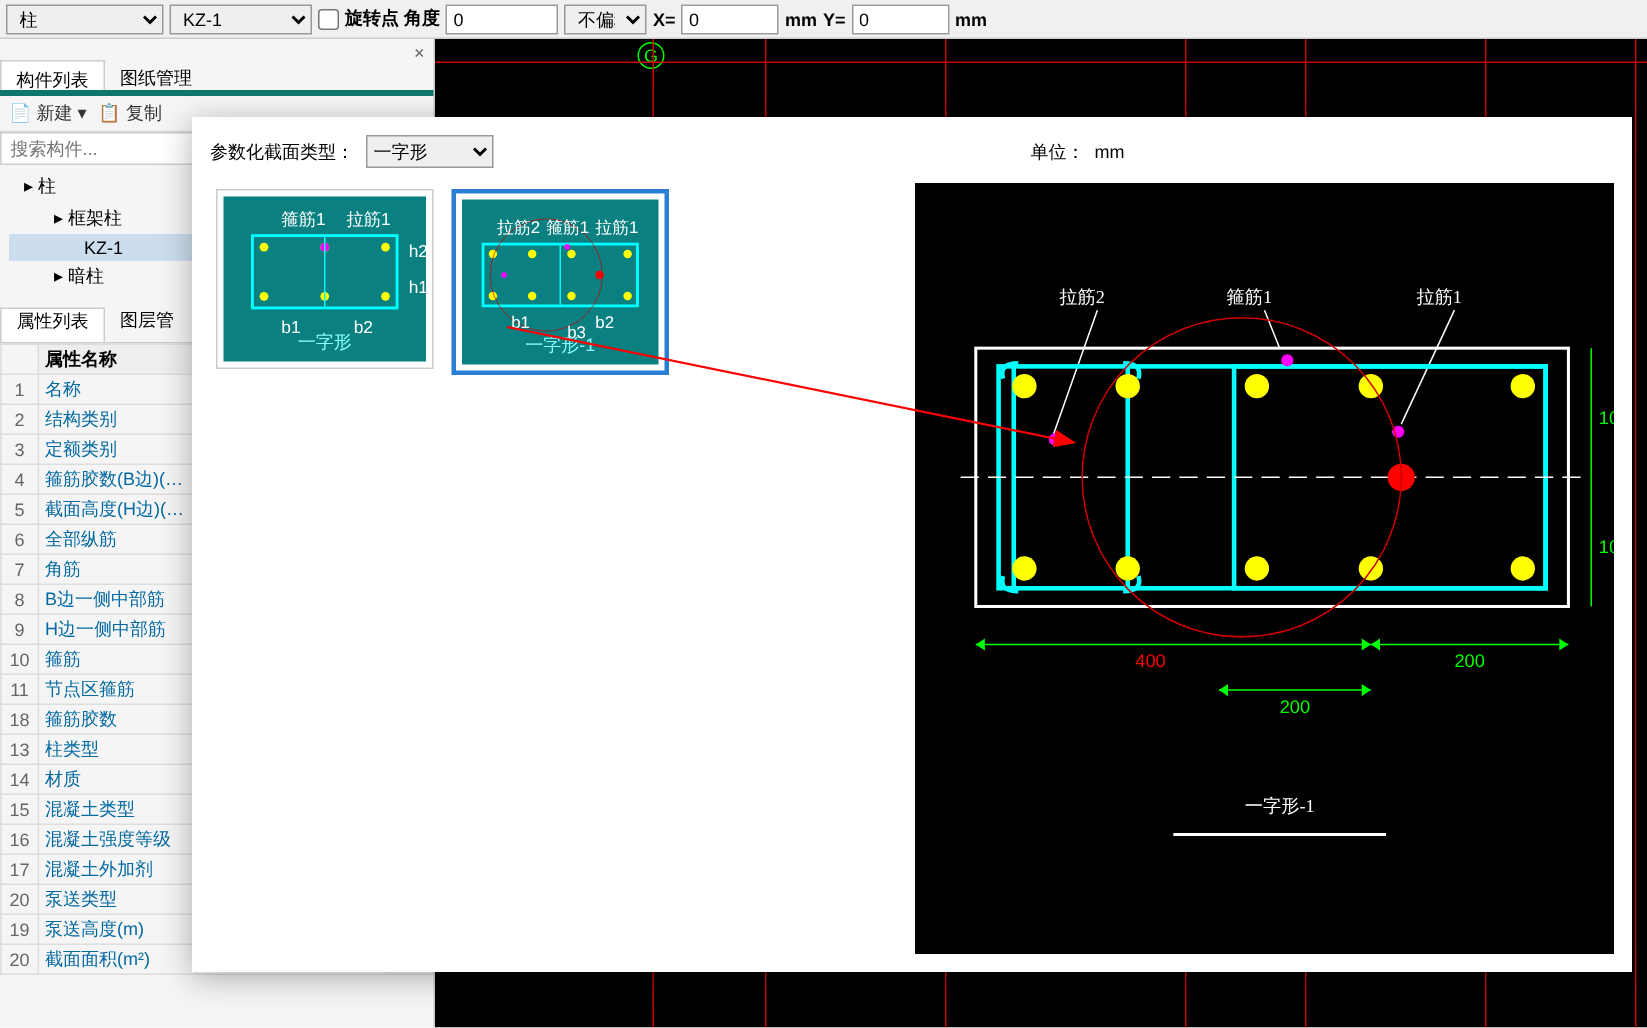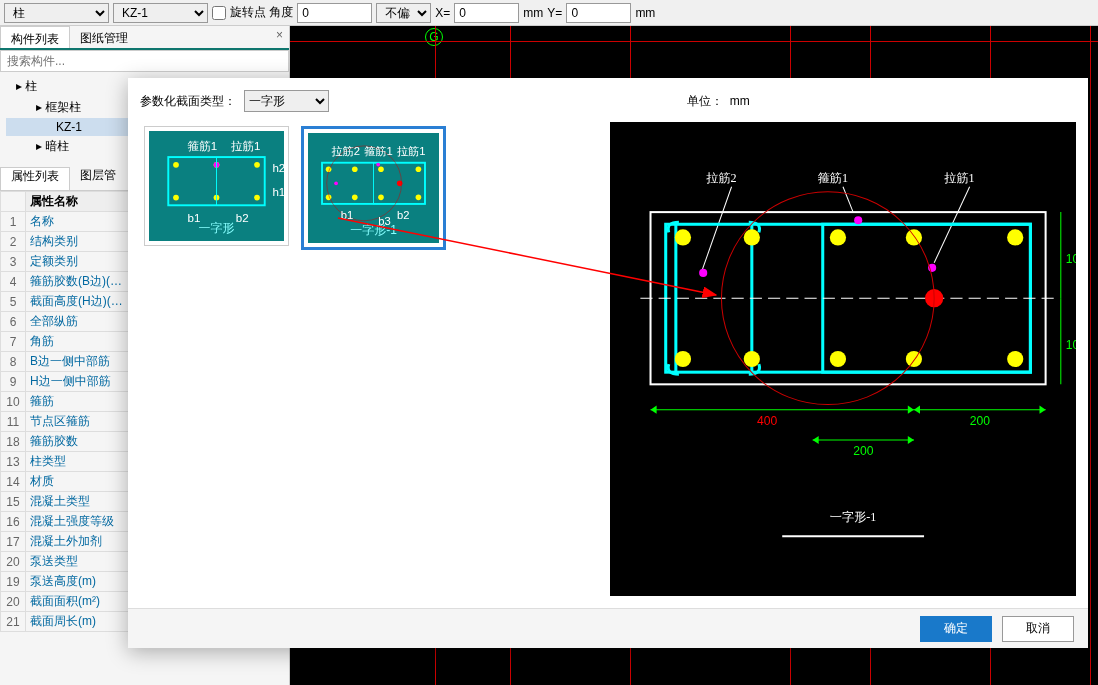--- a/index.html
+++ b/index.html
@@ -4,29 +4,29 @@
   <style>
     * { margin: 0; padding: 0; box-sizing: border-box; font-family: "Microsoft YaHei", sans-serif; font-size: 12px; }
     body { width: 1098px; height: 685px; background: #f0f0f0; position: relative; overflow: hidden; }
     
     
     .top-toolbar { height: 26px; background: #f0f0f0; border-bottom: 1px solid #ccc; display: flex; align-items: center; padding: 0 4px; gap: 4px; }
     .top-toolbar select, .top-toolbar input[type="text"] { height: 20px; border: 1px solid #999; padding: 0 4px; }
     .top-toolbar .sel1 { width: 105px; }
     .top-toolbar .sel2 { width: 95px; }
     .top-toolbar .ck { width: 14px; height: 14px; }
-    .top-toolbar .lbl { white-space: nowrap; }
+    .top-toolbar .lbl { white-space: nowrap; font-weight: bold; }
     .top-toolbar .num { width: 75px; }
     .top-toolbar .sel3 { width: 55px; }
     .top-toolbar .num2 { width: 65px; }
     
     
     .left-panel { position: absolute; left: 0; top: 26px; width: 290px; bottom: 0; background: #f5f5f5; border-right: 1px solid #ccc; }
     .close-x { position: absolute; right: 6px; top: 2px; cursor: pointer; color: #666; }
-    .tabs1 { height: 24px; display: flex; border-bottom: 2px solid #0f766e; }
+    .tabs1 { height: 24px; display: flex; border-bottom: 4px solid #0f766e; margin-top: 14px; }
     .tabs1 .tab { padding: 4px 10px; cursor: pointer; }
     .tabs1 .tab.active { background: #fff; border: 1px solid #ccc; border-bottom: none; }
     .actions { height: 24px; display: flex; align-items: center; gap: 8px; padding: 0 6px; border-bottom: 1px solid #ddd; }
     .actions span { color: #333; cursor: pointer; }
     .search-box { width: 100%; height: 22px; border: 1px solid #ccc; padding: 0 6px; color: #888; }
     .tree { padding: 4px 6px; font-size: 12px; }
     .tree div { padding: 2px 0; }
     .tree .l1 { padding-left: 10px; }
     .tree .l2 { padding-left: 30px; }
     .tree .l3 { padding-left: 50px; }
@@ -95,20 +95,24 @@
   <span class="lbl">Y=</span>
   <input type="text" class="num2" value="0" style="">
   <span class="lbl">mm</span>
 </div>
 
 <div class="left-panel">
   <span class="close-x">×</span>
   <div class="tabs1">
     <div class="tab active">构件列表</div>
     <div class="tab">图纸管理</div>
+  </div>
+  <div class="actions">
+    <span>📄 <span>新建</span> ▾</span>
+    <span>📋 <span>复制</span></span>
   </div>
   <input class="search-box" placeholder="搜索构件..." style="">
   <div class="tree">
     <div class="l1">▸ <span>柱</span></div>
     <div class="l2">▸ <span>框架柱</span></div>
     <div class="l3 sel">KZ-1</div>
     <div class="l2">▸ <span>暗柱</span></div>
   </div>
   
   <div class="tabs2">
@@ -235,26 +239,20 @@
         <tr>
           <td class="rownum">19</td>
           <td class="name-col">泵送高度(m)</td>
           <td class="val-col" style="color:#888"></td>
           <td class="chk-col"></td>
         </tr>
         <tr>
           <td class="rownum">20</td>
           <td class="name-col">截面面积(m²)</td>
           <td class="val-col" style="color:#888">0.49</td>
-          <td class="chk-col"><span class="chk"></span></td>
-        </tr>
-        <tr>
-          <td class="rownum">21</td>
-          <td class="name-col">截面周长(m)</td>
-          <td class="val-col" style="color:#888">2.8</td>
           <td class="chk-col"><span class="chk"></span></td>
         </tr>
       </tbody>
   </table>
 </div>
 
 <div class="canvas">
   <div class="gmark">G</div>
   <div class="vline" style="left:145px"></div>
   <div class="vline" style="left:220px"></div>
@@ -387,24 +385,20 @@
           <line x1="445" y1="165" x2="445" y2="250" stroke="#0f0"></line>
           <text x="450" y="130" fill="#0f0" font-size="20">100</text>
           <text x="450" y="215" fill="#0f0" font-size="20">100</text>
 
           <text x="240" y="385" fill="#fff" font-size="32" text-anchor="middle" class="svg-text">一字形-1</text>
           <line x1="170" y1="400" x2="310" y2="400" stroke="#fff" stroke-width="2"></line>
         </svg>
       </div>
     </div>
   </div>
-  <div class="modal-footer">
-    <button class="btn primary">确定</button>
-    <button class="btn">取消</button>
-  </div>
 </div>
 
 <svg class="arrow-line" style="left:128px; top:78px;" width="960" height="570">
   <defs>
       <marker id="arr" markerWidth="10" markerHeight="8" refX="9" refY="4" orient="auto">
         <path d="M0,0 L10,4 L0,8 z" fill="#f00"></path>
       </marker>
     </defs>
   <line x1="210" y1="140" x2="588" y2="217" stroke="#f00" stroke-width="1.5" marker-end="url(#arr)"></line>
 </svg>

